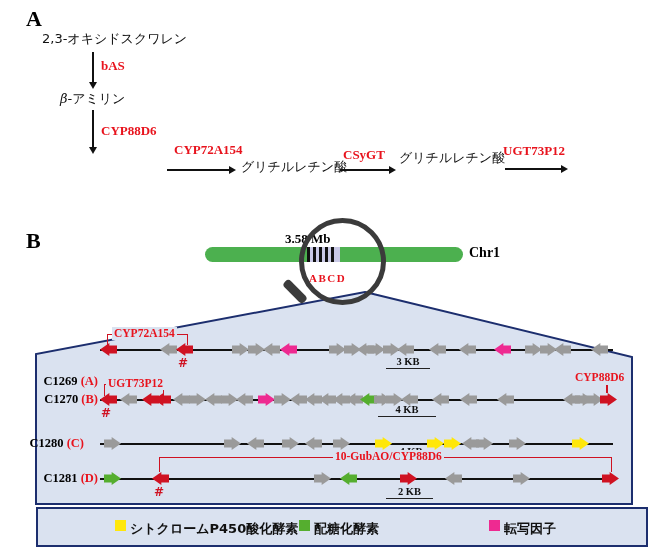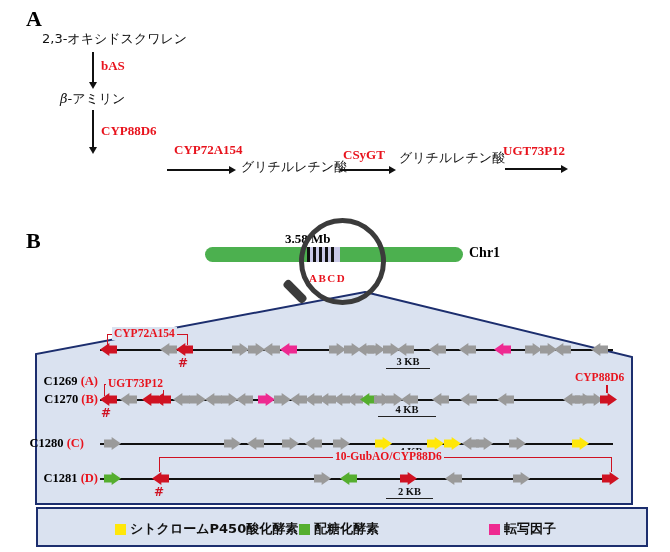--- a/index.html
+++ b/index.html
@@ -32,21 +32,21 @@
   .gene.L{clip-path:polygon(100% 20%,55% 20%,55% 0,0 50%,55% 100%,55% 80%,100% 80%);}
   .scalebar{position:absolute;border-bottom:1.6px solid #222;text-align:center;
             font-family:"Liberation Serif",serif;font-weight:bold;font-size:10.5px;
             color:#111;line-height:11px;padding-bottom:1px;white-space:nowrap;}
   .bracket{position:absolute;border:1.8px solid #cf1222;border-bottom:none;}
   .blabel{position:absolute;font-family:"Liberation Serif",serif;font-weight:bold;font-size:11.5px;
           color:#e8131d;background:#dae2f0;line-height:13px;padding:0 2px;white-space:nowrap;}
   .hash{position:absolute;color:#cf1222;font-weight:bold;font-size:12px;line-height:12px;}
   .tick{position:absolute;width:1.8px;background:#cf1222;}
   .legend-box{border:2px solid #1c2e6e;background:#dae2f0;}
-  .lg-item{position:absolute;display:inline-flex;align-items:center;gap:4px;}
+  .lg-item{position:absolute;display:inline-flex;gap:4px;}
   .lg-sq{width:11px;height:11px;display:inline-block;}
   .lg-label{font-weight:bold;font-size:13px;color:#111;white-space:nowrap;}
 </style>
 </head>
 <body>
 
 <div class="canvas">
 
   <div class="abs panel-label" style="left:26px;top:6px">A</div>
 

